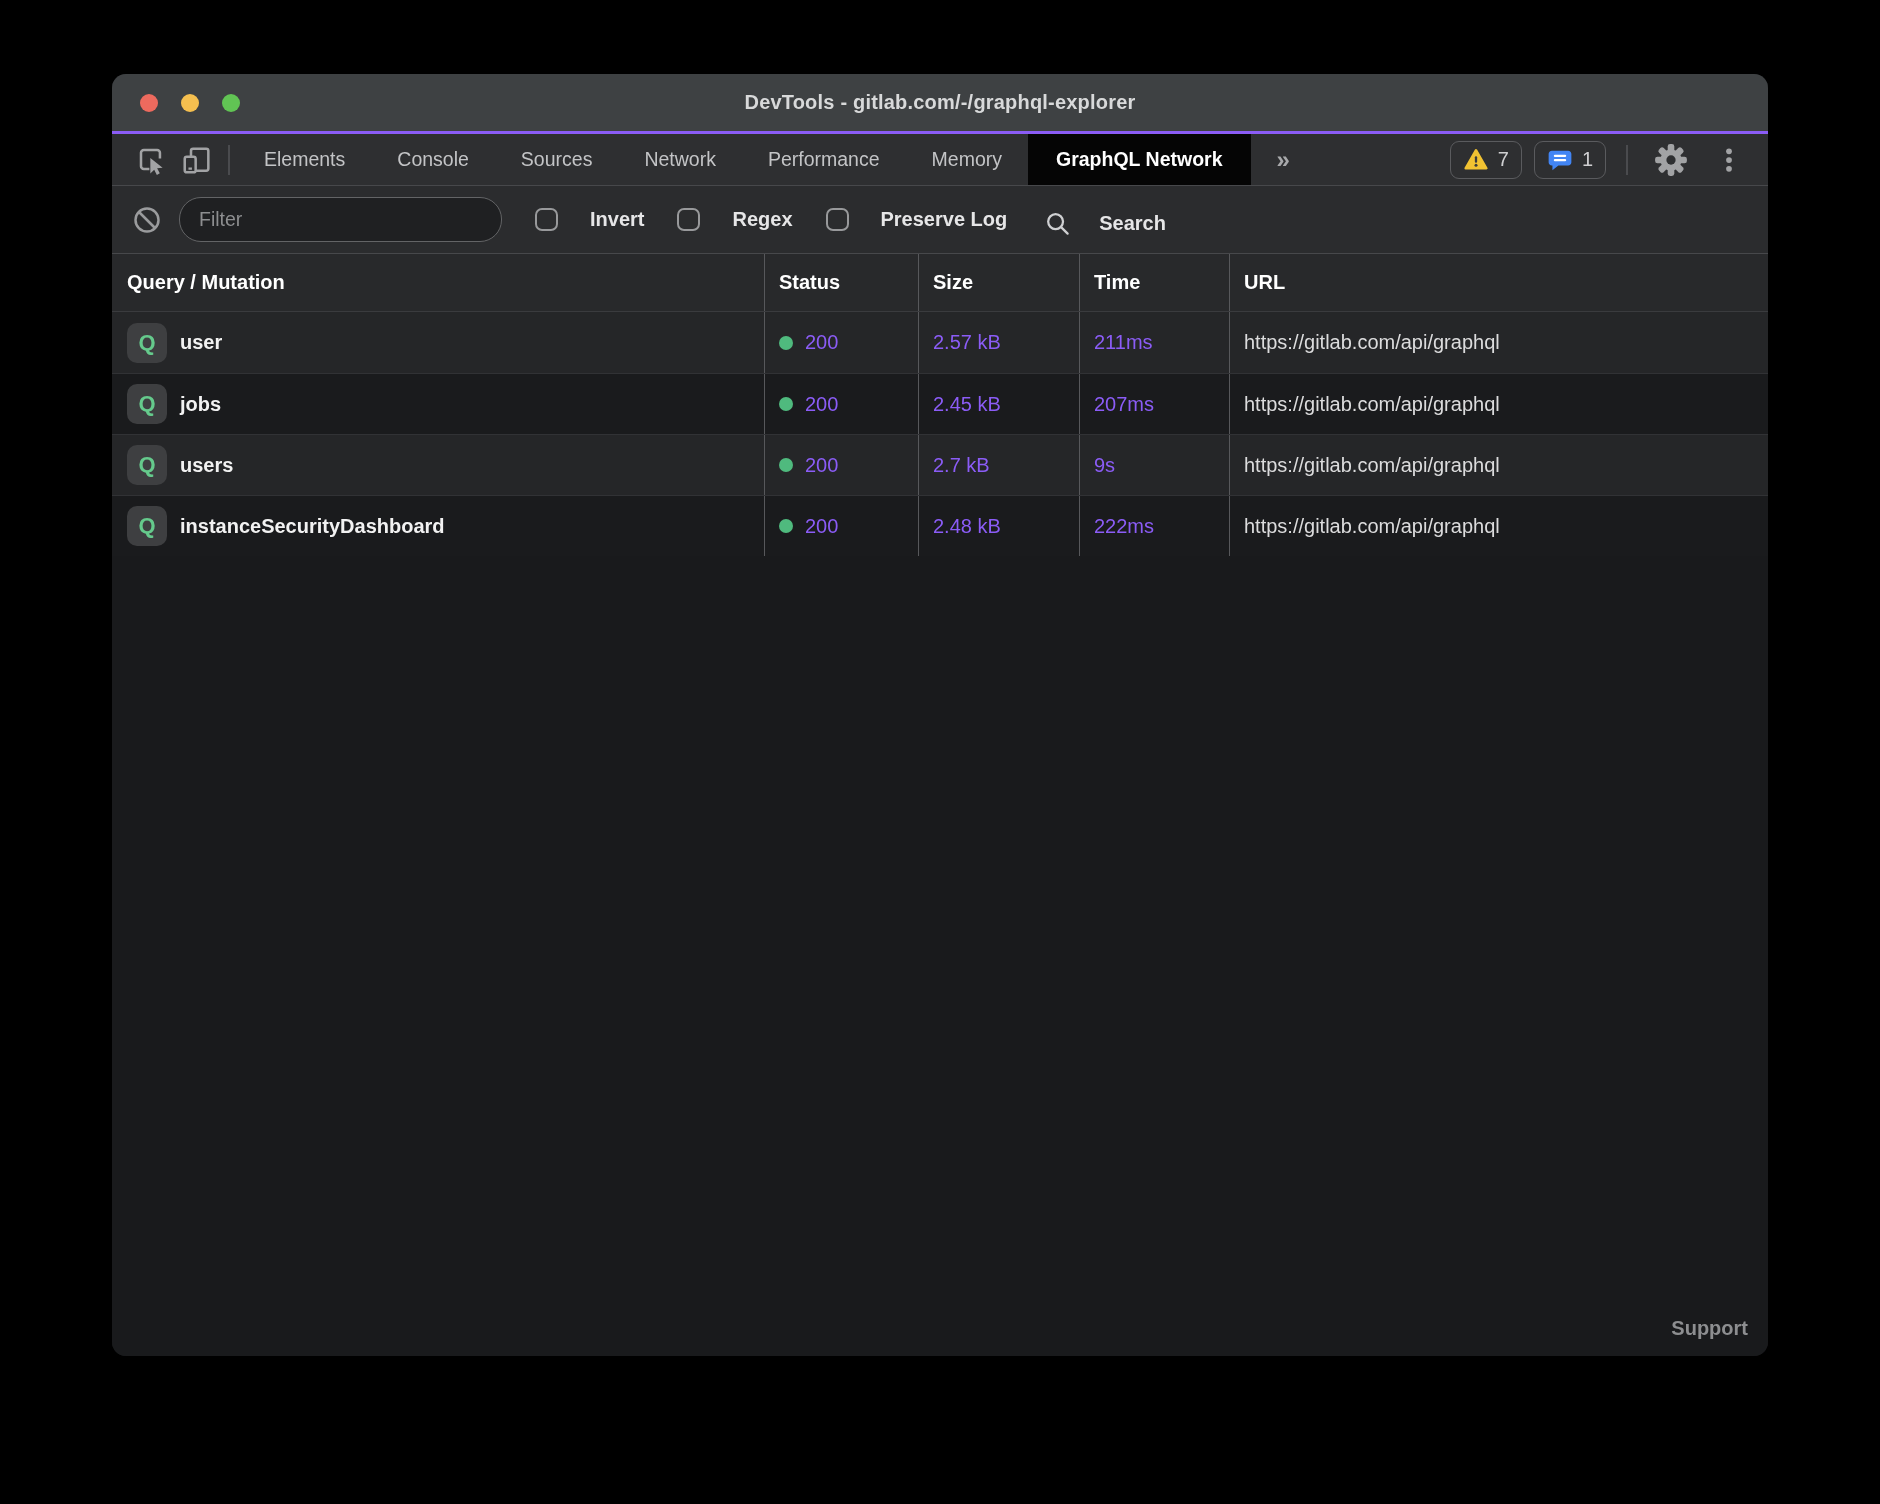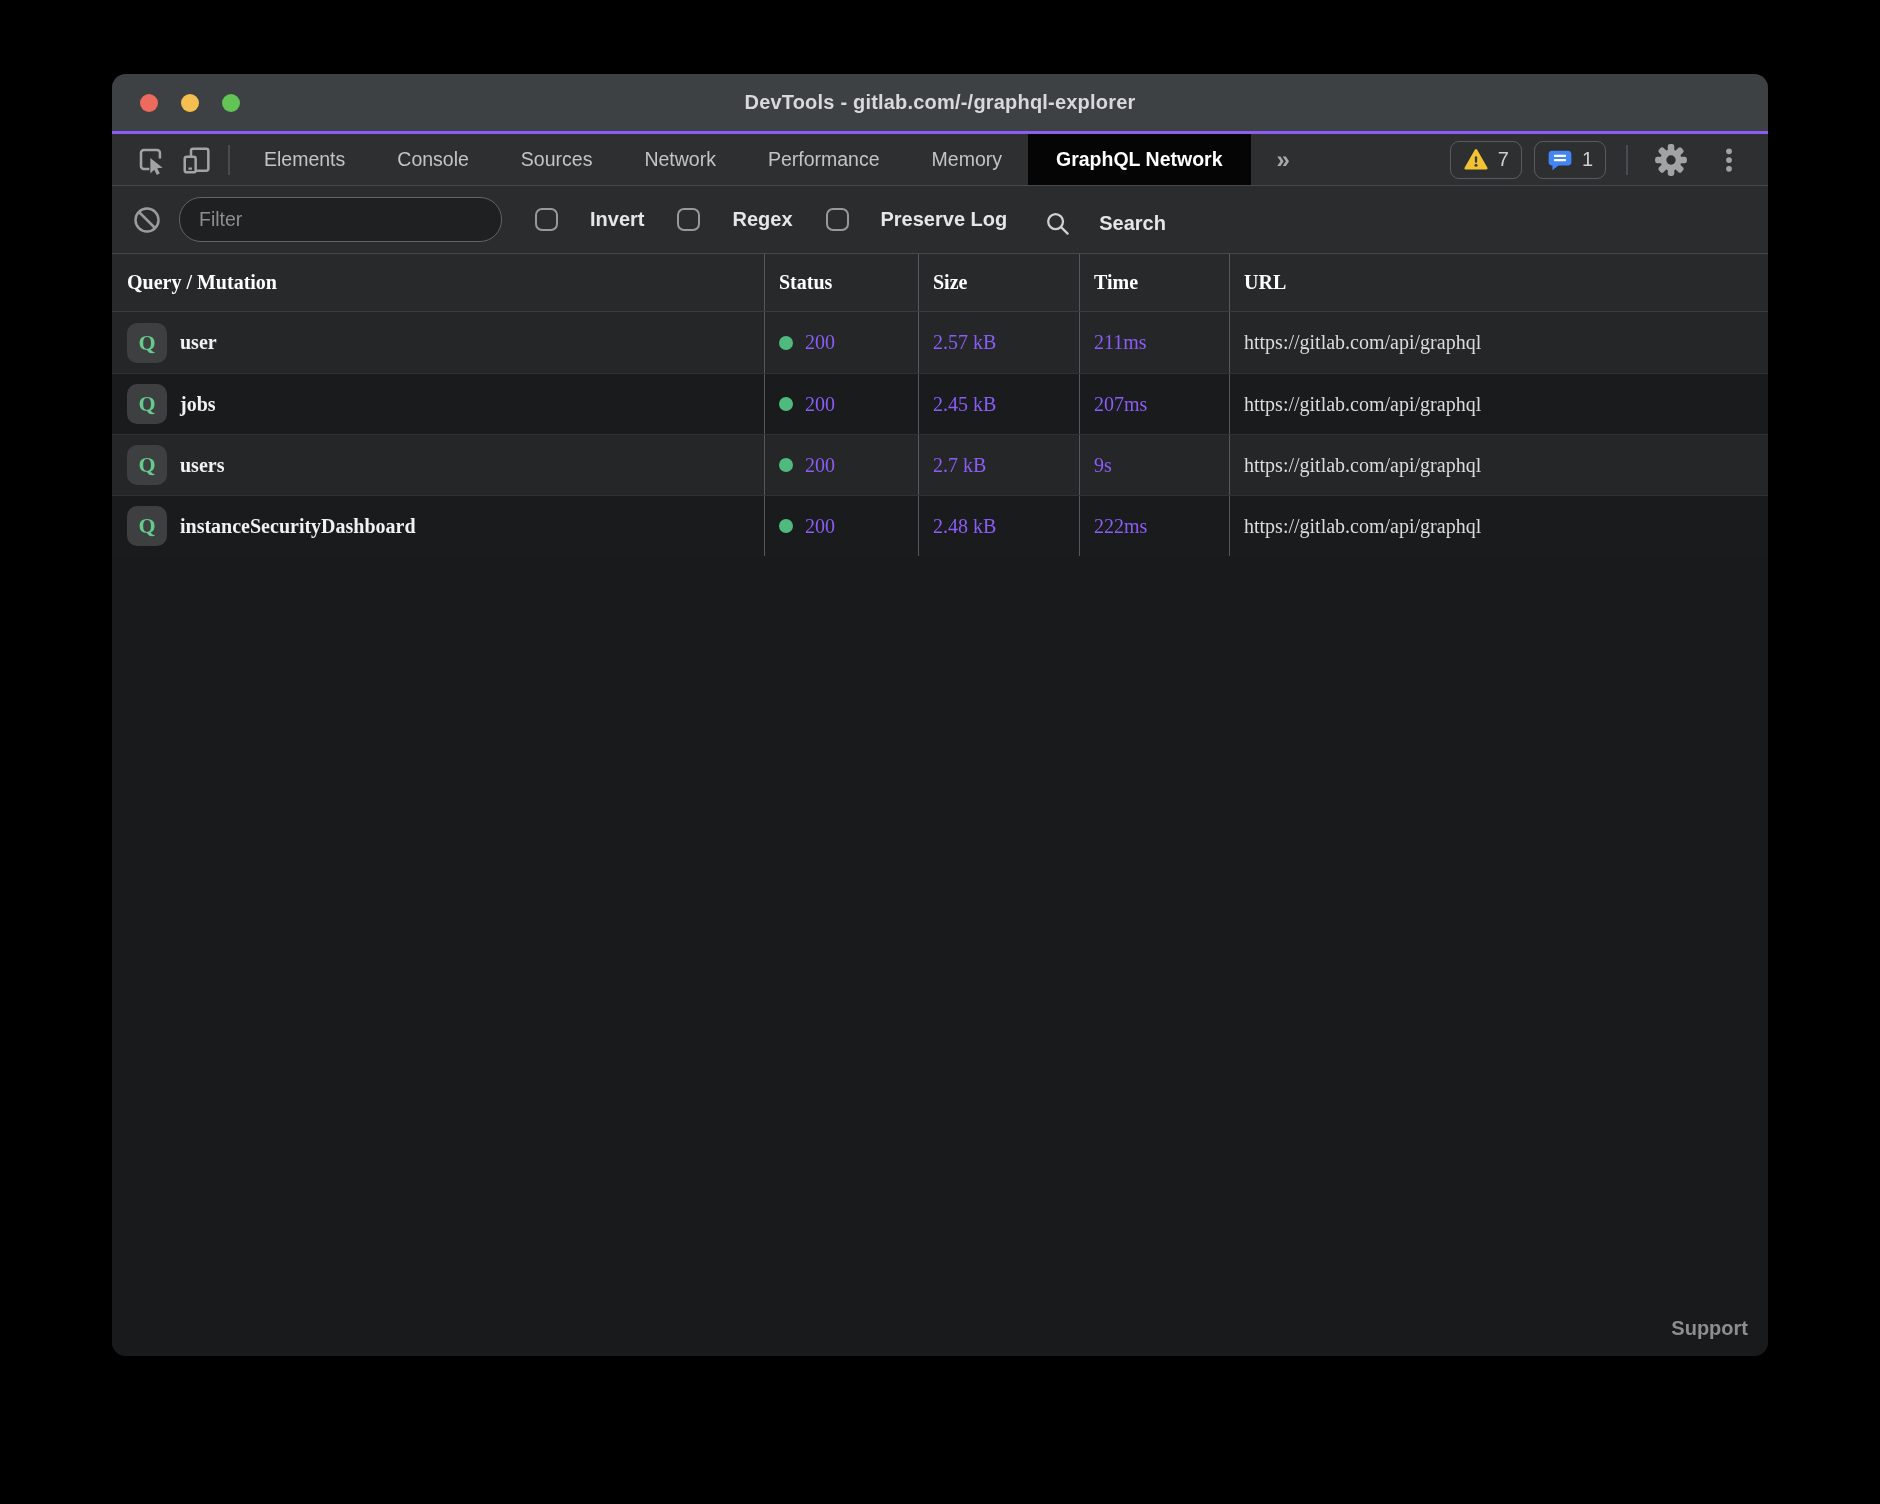--- a/index.html
+++ b/index.html
@@ -48,21 +48,21 @@
     width:323px; height:45px; background:#1f2022; border:1.5px solid #636466; border-radius:22px;
     color:#e8e8e8; font-size:19.5px; padding:0 19px; outline:none; font-family:"Liberation Sans", sans-serif;
   }
   .filter-input::placeholder { color:#8d8e90; }
   .check-group { display:flex; align-items:center; gap:32px; margin-left:18px; }
   .checkbox { width:23px; height:23px; border:2px solid #98999b; border-radius:7px; background:transparent; }
   .check-label { font-size:20px; font-weight:bold; color:#e6e6e7; white-space:nowrap; }
   .search-group { display:flex; align-items:center; gap:28px; margin-left:22px; color:#cfd0d2;margin-top:8px; }
 
   
-  .grid-row { display:grid; grid-template-columns:653px 154px 161px 150px 1fr;font-family:Liberation Serif, serif; }
+  .grid-row { display:grid; grid-template-columns:653px 154px 161px 150px 1fr; }
   .cell { display:flex; align-items:center; padding-left:14px; overflow:hidden; }
   .cell:not(:last-child) { border-right:1px solid #57585b; }
   .thead { height:58px; background:#28292b; border-bottom:1px solid #3a3b3e; }
   .thead .cell { font-size:20px; font-weight:bold; color:#ffffff; }
   .row { height:61px; }
   .row + .row { border-top:1px solid #313235; }
   .row.odd  { background:#252628; }
   .row.even { background:#1a1b1d; }
   .q-badge {
     width:40px; height:40px; border-radius:10px; background:#3e3f41; flex:0 0 40px;

